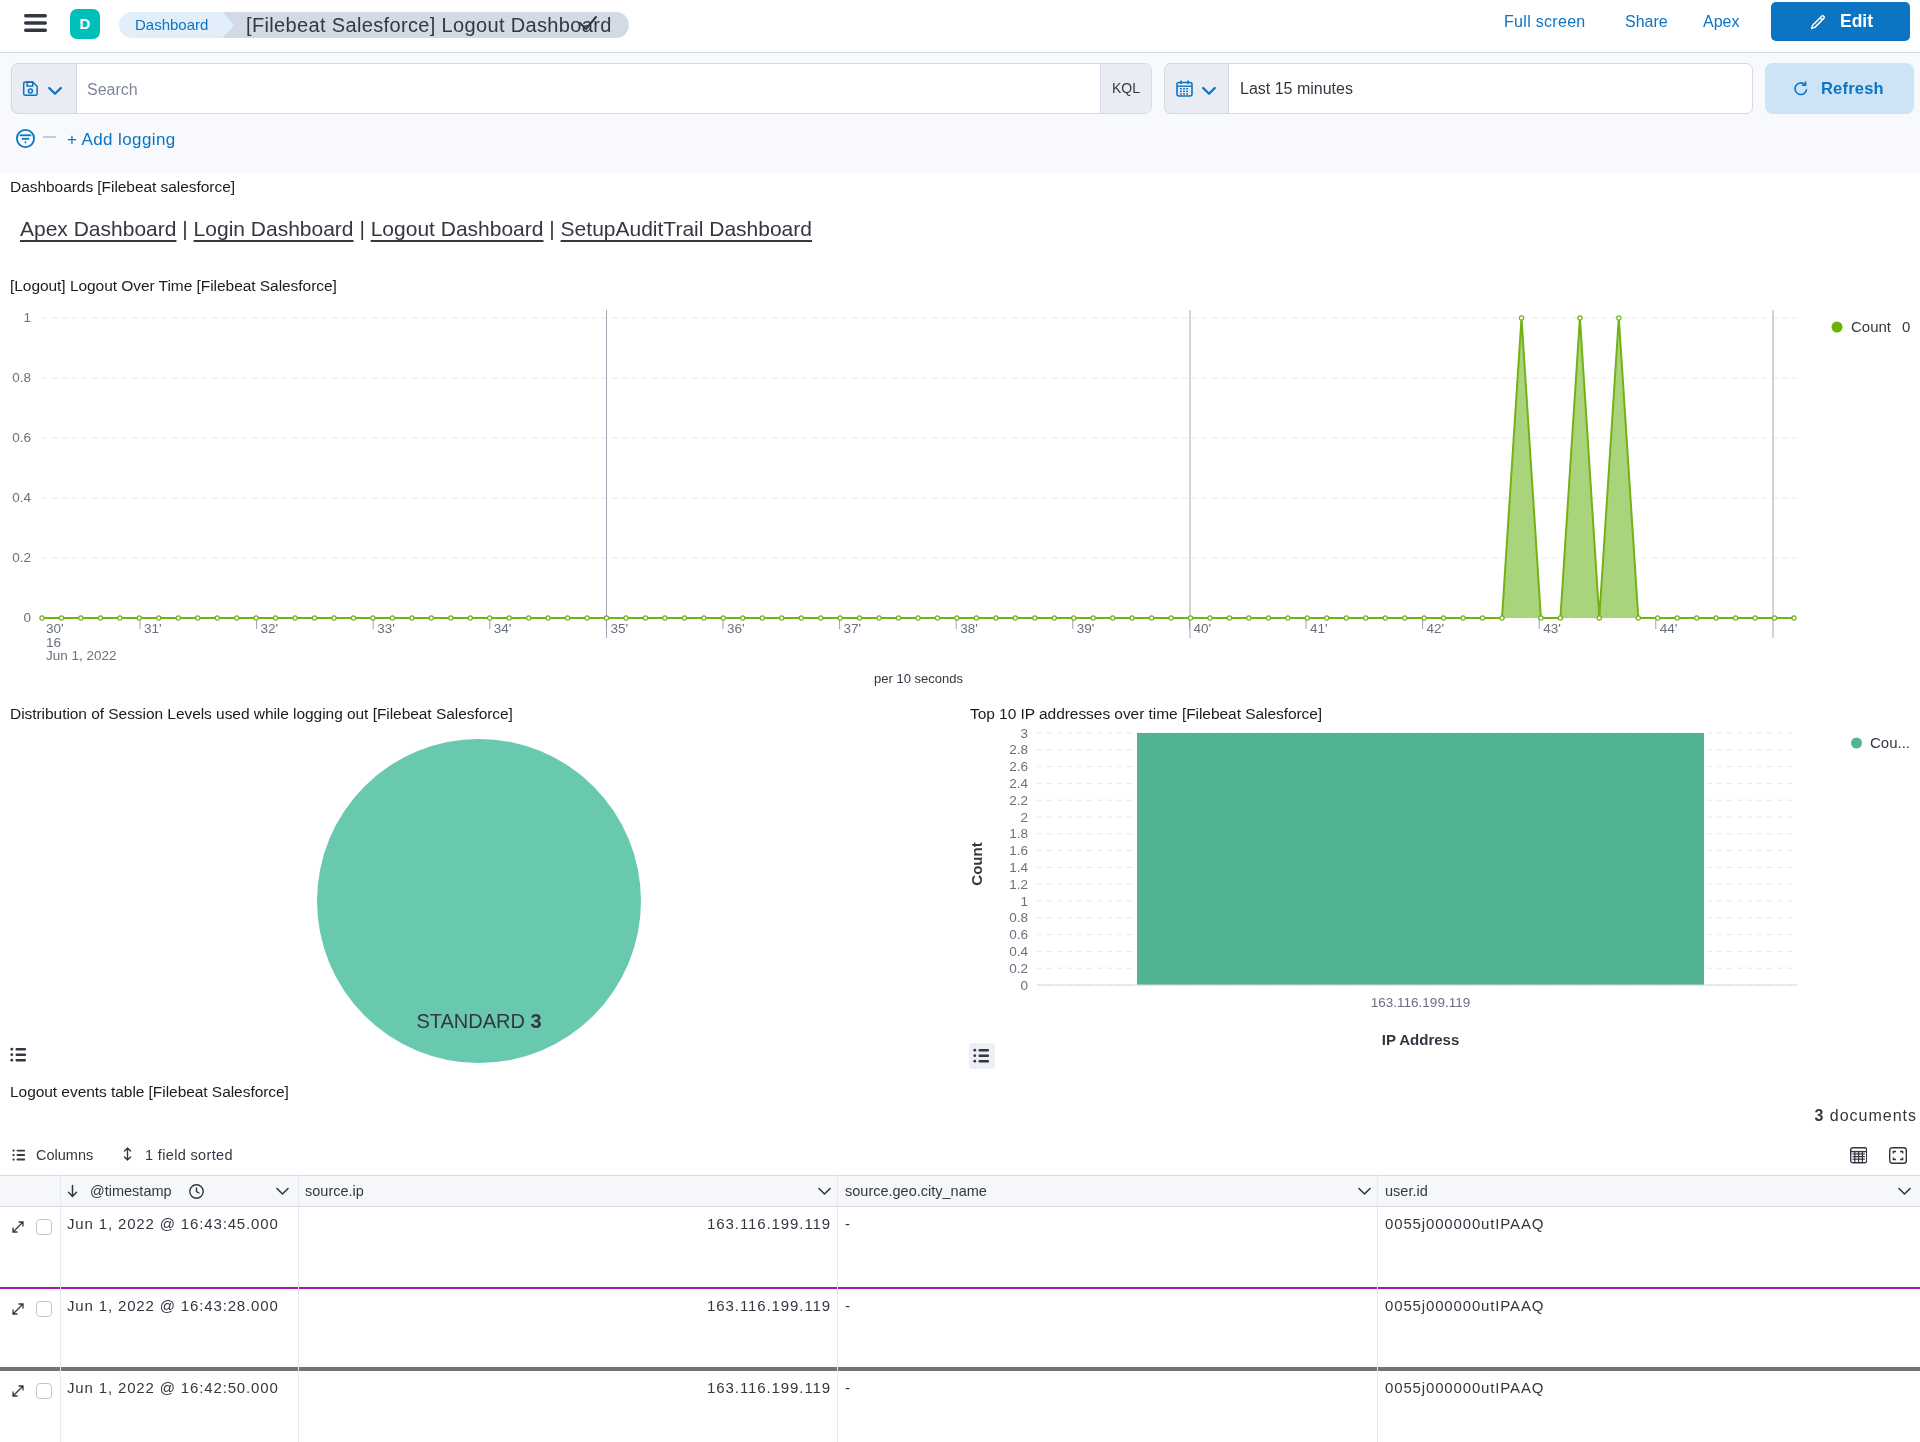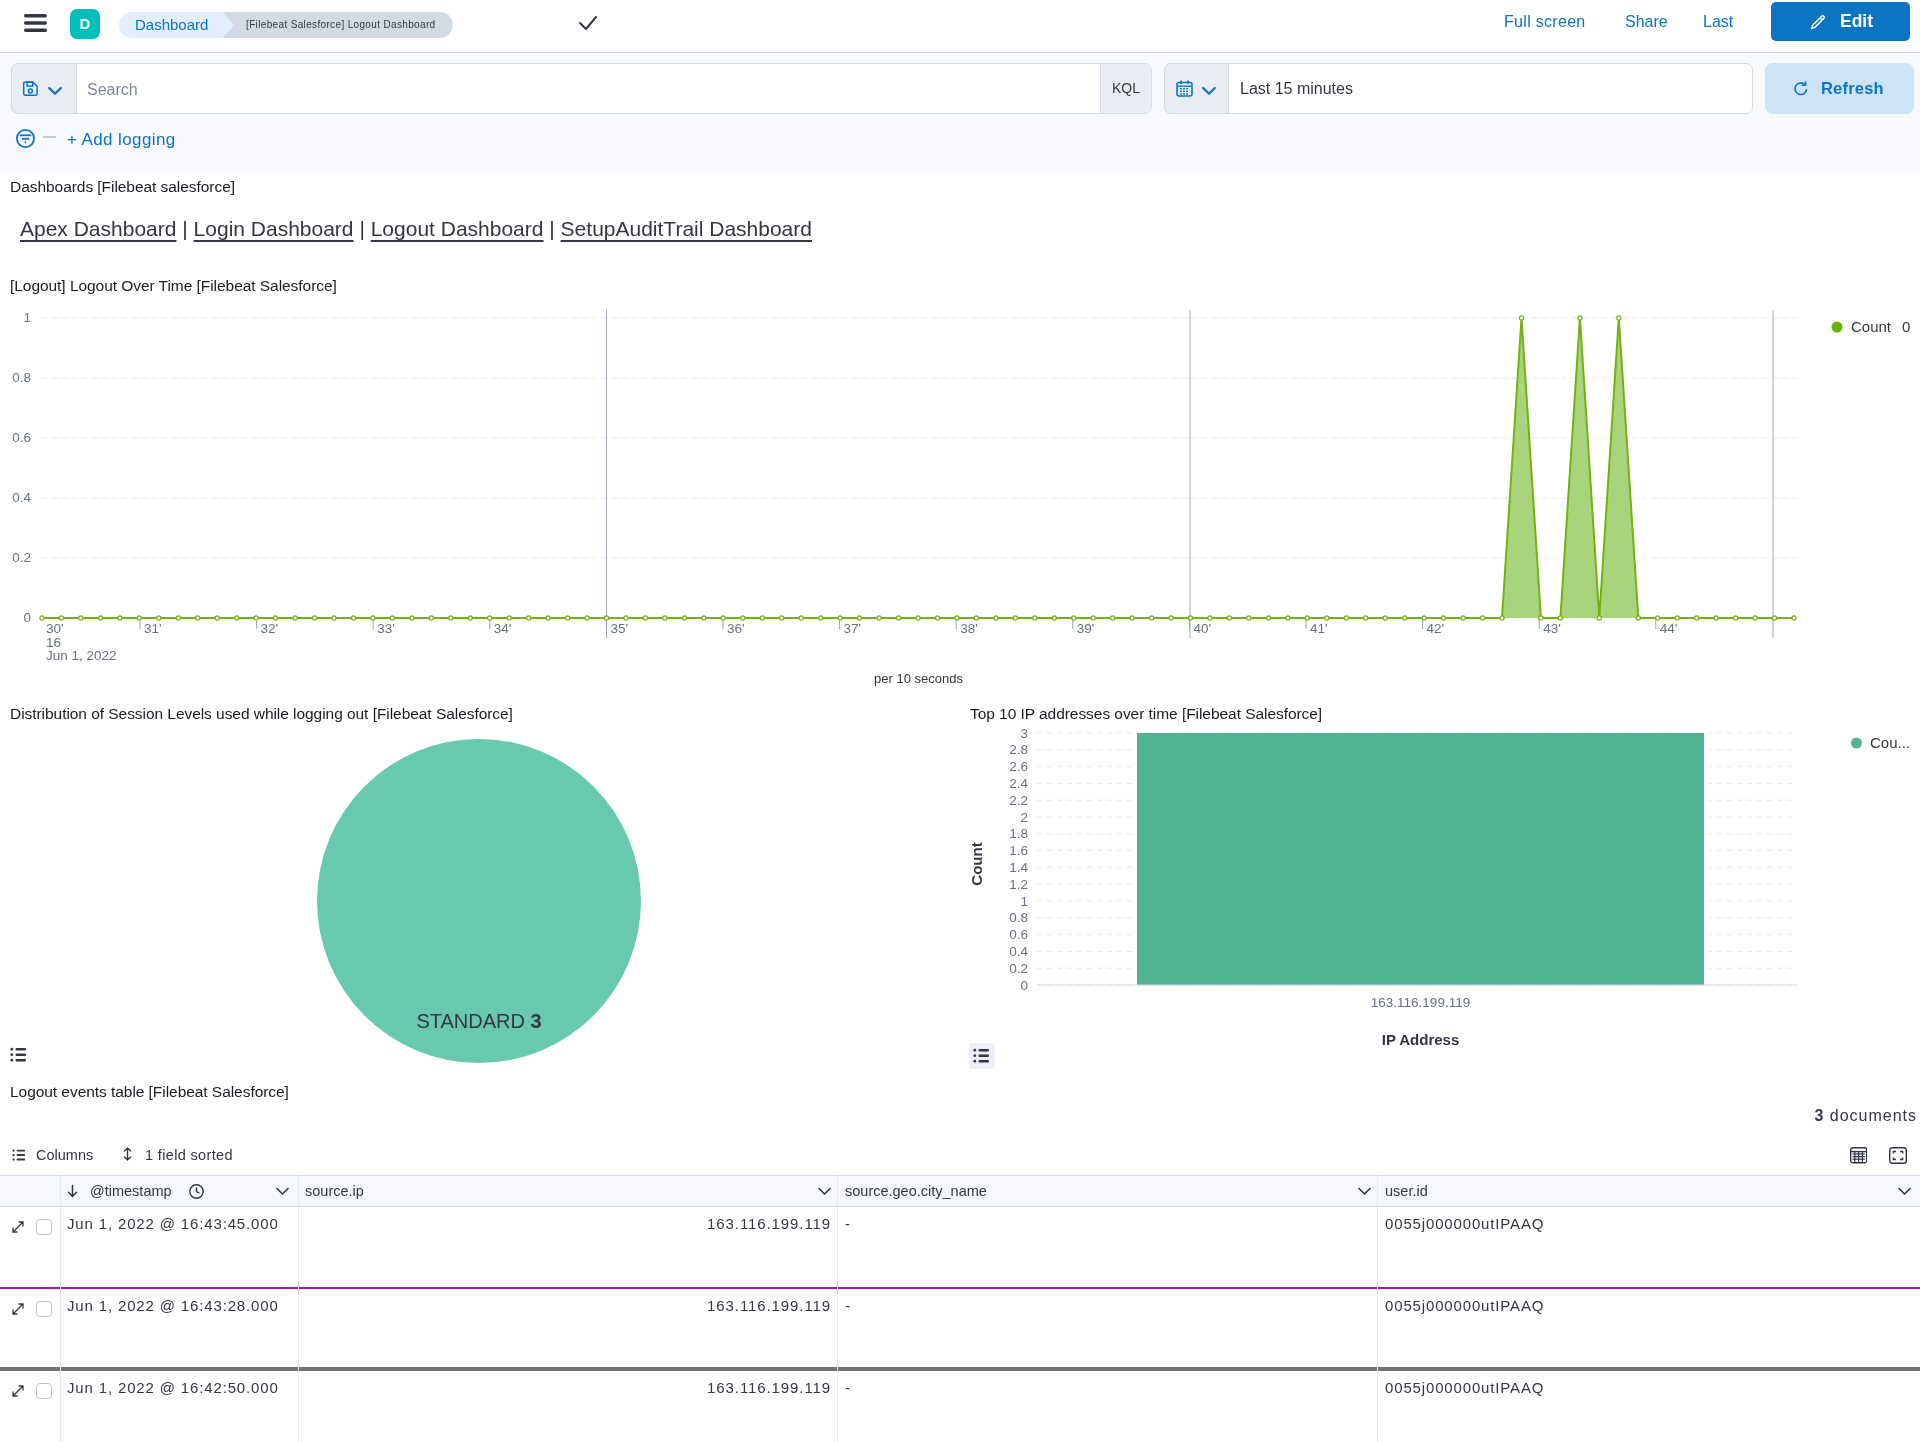--- a/index.html
+++ b/index.html
@@ -9,28 +9,28 @@
 </style></head>
 <body>
 
 <div style="position:absolute;left:0;top:0;width:1920px;height:53px;background:#fff;border-bottom:1px solid #d3dae6">
 <svg style="position:absolute;left:24px;top:14px" width="23" height="18" viewBox="0 0 23 18">
       <rect y="0" width="23" height="3.4" rx="1.7" fill="#343741"></rect>
       <rect y="7.3" width="23" height="3.4" rx="1.7" fill="#343741"></rect>
       <rect y="14.6" width="23" height="3.4" rx="1.7" fill="#343741"></rect>
     </svg>
 <div style="position:absolute;left:70px;top:9px;width:30px;height:30px;border-radius:7px;background:#00beb8;color:#fff;font-size:15px;font-weight:bold;text-align:center;line-height:30px">D</div>
-<div style="position:absolute;left:212px;top:12px;height:26px;background:#d3dae6;border-radius:0 13px 13px 0;clip-path:polygon(0 0, 14px 50%, 0 100%, 100% 100%, 100% 0);padding:0 17px 0 34px;line-height:26px;font-size:10px;letter-spacing:0.35px;color:#343741">[Filebeat Salesforce] Logout Dashboard</div>
+<div style="position:absolute;left:212px;top:12px;height:26px;background:#d3dae6;border-radius:0 13px 13px 0;clip-path:polygon(0 0, 14px 50%, 0 100%, 100% 100%, 100% 0);padding:0 17px 0 34px;line-height:26px;font-size:20px;letter-spacing:0.35px;color:#343741">[Filebeat Salesforce] Logout Dashboard</div>
 <div style="position:absolute;left:119px;top:12px;height:26px;background:#e2eef9;border-radius:13px 0 0 13px;clip-path:polygon(0 0, calc(100% - 12px) 0, 100% 50%, calc(100% - 12px) 100%, 0 100%);padding:0 26px 0 16px;line-height:26px;font-size:15px;color:#0b74c3">Dashboard</div>
 <svg style="position:absolute;left:578px;top:14px" width="20" height="18" viewBox="0 0 20 18">
       <path d="M2 9 L8 15 L18 3" fill="none" stroke="#343741" stroke-width="2" stroke-linecap="round" stroke-linejoin="round"></path>
     </svg>
 <div class="t" style="left:1504px;top:13px;font-size:16px;letter-spacing:0.3px;color:#0b74c3">Full screen</div>
 <div class="t" style="left:1625px;top:13px;font-size:16px;color:#0b74c3">Share</div>
-<div class="t" style="left:1703px;top:13px;font-size:16px;color:#0b74c3">Last</div>
+<div class="t" style="left:1703px;top:13px;font-size:16px;color:#0b74c3">Apex</div>
 <div style="position:absolute;left:1771px;top:2px;width:139px;height:39px;background:#0b74c3;border-radius:5px;color:#fff;font-size:17.5px;font-weight:700;line-height:39px;padding-left:69px">Edit</div>
 <svg style="position:absolute;left:1809px;top:12px" width="18" height="18" viewBox="0 0 17 17">
       <path d="M3.5 12.5 L12 4 a1.4 1.4 0 0 1 2 2 L5.5 14.5 L2.5 15.5 Z M10.5 5.5 l2 2" fill="none" stroke="#fff" stroke-width="1.4" stroke-linejoin="round"></path>
     </svg>
 </div>
 
 <div style="position:absolute;left:0;top:53px;width:1920px;height:120px;background:#f7f9fc"></div>
 <div style="position:absolute;left:11px;top:63px;width:1141px;height:51px;background:#fff;border:1px solid #d3dae6;border-radius:7px"></div>
 <div style="position:absolute;left:11px;top:63px;width:66px;height:51px;background:#e9edf3;border:1px solid #d3dae6;border-radius:7px 0 0 7px"></div>
 <svg style="position:absolute;left:22px;top:80px" width="17" height="17" viewBox="0 0 17 17">

